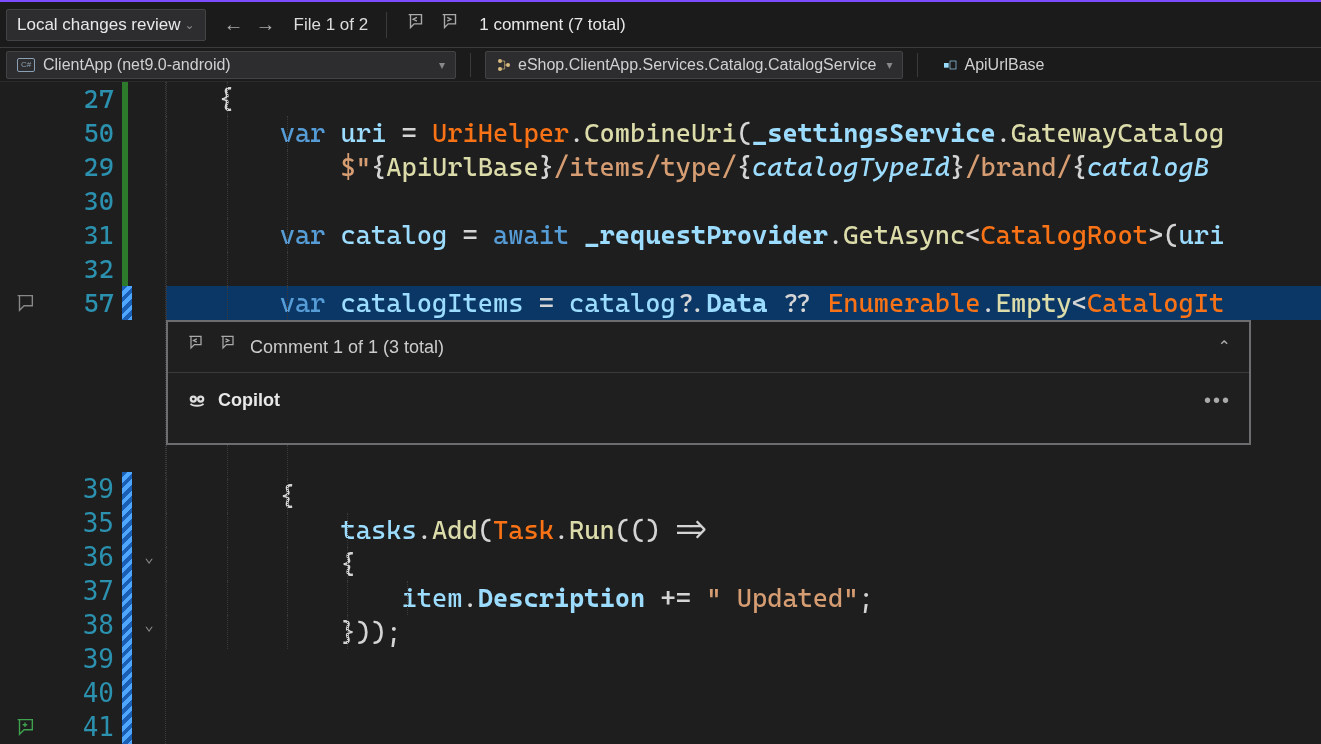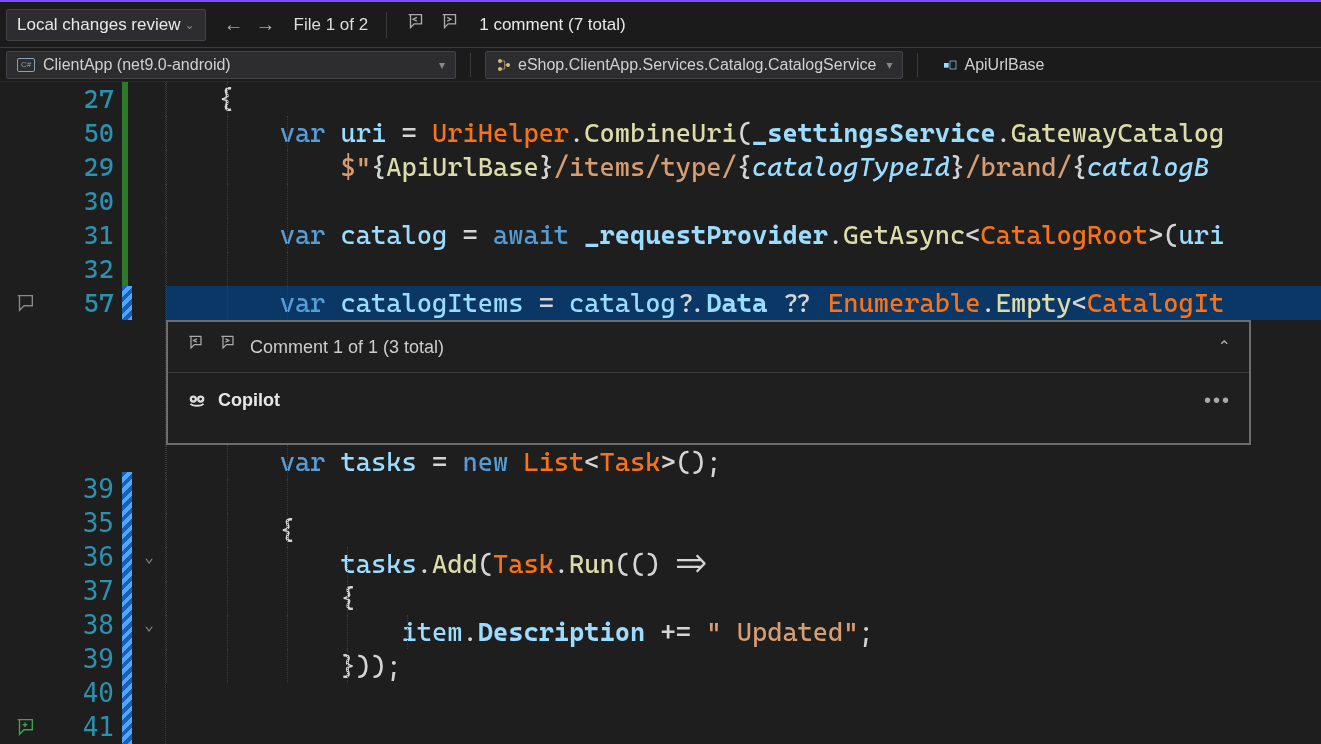--- a/index.html
+++ b/index.html
@@ -296,21 +296,20 @@
                 <circle cx="16" cy="11" r="1.5" fill="#1f1f20"></circle>
                 <path d="M5 16c2 3 12 3 14 0" stroke="#ddd" fill="none" stroke-width="2"></path>
               </svg>
             <span>Copilot</span>
           </div>
           <span class="ellipsis">•••</span>
         </div>
       </div>
     </div>
 
-    <div class="code-line"><span class="guide" style="left:60px"></span><span class="guide" style="left:120px"></span>       <span class="kw">var</span> <span class="local">tasks</span><span class="op"> = </span><span class="kw">new</span> <span class="type">List</span><span class="pun">&lt;</span><span class="type">Task</span><span class="pun">&gt;</span><span class="pun">();</span></div>
     <div class="code-line"><span class="guide" style="left:60px"></span><span class="guide" style="left:120px"></span></div>
     <div class="code-line"><span class="guide" style="left:60px"></span><span class="guide" style="left:120px"></span>       <span class="pun">{</span></div>
     <div class="code-line"><span class="guide" style="left:60px"></span><span class="guide" style="left:120px"></span><span class="guide" style="left:180px"></span>           <span class="local">tasks</span><span class="pun">.</span><span class="mem">Add</span><span class="pun">(</span><span class="type">Task</span><span class="pun">.</span><span class="mem">Run</span><span class="pun">(() =&gt;</span></div>
     <div class="code-line"><span class="guide" style="left:60px"></span><span class="guide" style="left:120px"></span><span class="guide" style="left:180px"></span>           <span class="pun">{</span></div>
     <div class="code-line"><span class="guide" style="left:60px"></span><span class="guide" style="left:120px"></span><span class="guide" style="left:180px"></span><span class="guide" style="left:240px"></span>               <span class="local">item</span><span class="pun">.</span><span class="field">Description</span><span class="op"> += </span><span class="str">" Updated"</span><span class="pun">;</span></div>
     <div class="code-line"><span class="guide" style="left:60px"></span><span class="guide" style="left:120px"></span><span class="guide" style="left:180px"></span>           <span class="pun">}));</span></div>
   </div>
 </div>
 
 <div style="position:absolute; left:0; top:calc(46px + 34px + 34px*7 + 154px); display:flex; font-family:Consolas,monospace; font-size:26px; line-height:34px;">

